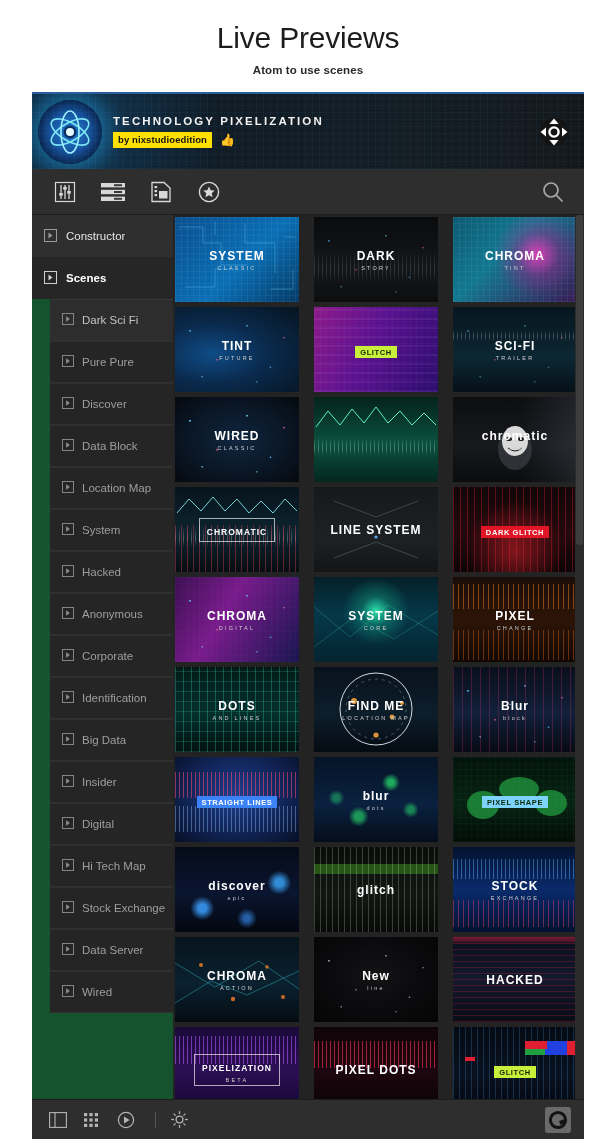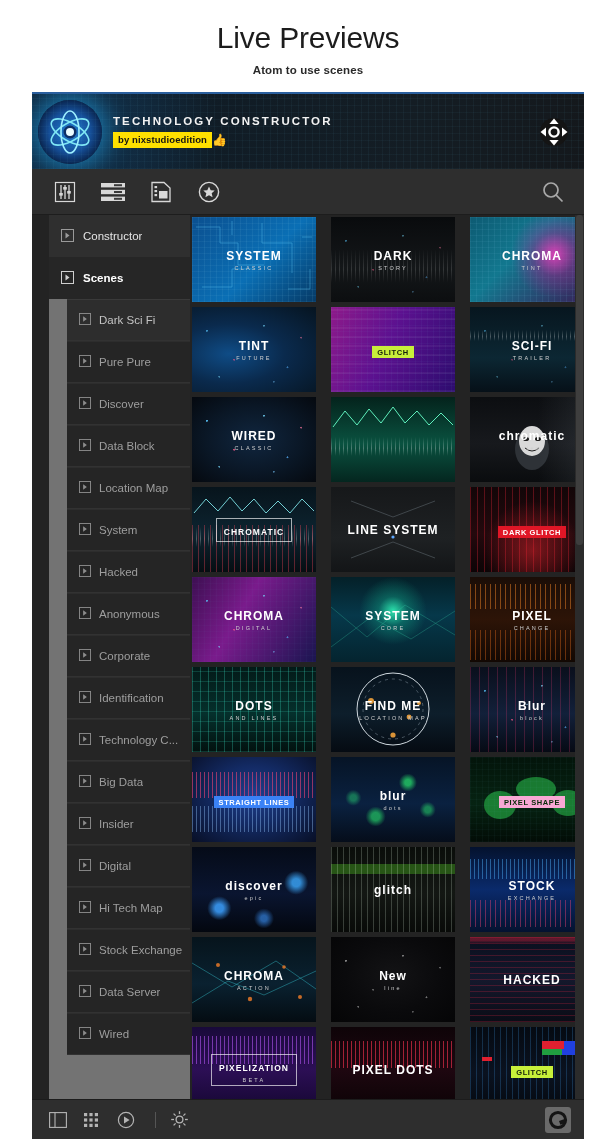--- a/index.html
+++ b/index.html
@@ -67,21 +67,21 @@
     position:absolute; width:64px; height:64px; border-radius:50%;
     background:radial-gradient(circle, #1d7fd4 0%, #16509a 45%, #0a2752 70%, rgba(6,20,40,0) 100%);
     box-shadow:0 0 22px 7px rgba(30,160,230,0.55);
   }
   .atom-svg { position:relative; z-index:2; }
   .banner-text { position:relative; z-index:3; margin-left:6px; }
   .banner-title {
     font-size:11.5px; font-weight:bold; color:#f2f2f2;
     letter-spacing:2.1px;
   }
-  .banner-meta { display:flex; align-items:center; gap:0; margin-top:5px; }
+  .banner-meta { display:flex; align-items:center; gap:8px; margin-top:5px; }
   .author-badge {
     background:#ffe000; color:#131313; font-size:9.5px; font-weight:bold;
     padding:2px 5px 3px; letter-spacing:0.1px;
   }
   .thumbup-icon { font-size:12px; color:#d9d9d9; line-height:1; }
   .compass-btn {
     position:absolute; right:15px; top:50%; transform:translateY(-50%);
     z-index:4; width:30px; height:30px;
   }
 
@@ -95,22 +95,22 @@
     width:34px; height:30px; margin-right:14px;
     display:flex; align-items:center; justify-content:center;
   }
   .search-btn { margin-left:auto; margin-right:0; width:30px; }
 
   
   .app-body { flex:1 1 auto; display:flex; min-height:0; position:relative; }
 
   
   .sidebar {
-    width:141px; flex:0 0 141px; background:#737373;
-    overflow:hidden; position:relative;margin-left:17px;
+    width:141px; flex:0 0 141px; background:#14532d;
+    overflow:hidden; position:relative;
   }
   .side-row {
     display:flex; align-items:center; gap:9px;
     height:42px; padding-left:12px;
     font-size:11.5px; color:#c9c9c9;
     border-bottom:1px solid #333333;
   }
   .side-row.root { background:#2f2f2f; color:#e4e4e4; border-bottom:none; }
   .side-row.scenes { background:#262626; color:#ffffff; font-weight:bold; border-bottom:none; }
   .sub-list { margin-left:18px; border-left:none; }
@@ -209,21 +209,21 @@
       <div class="atom-glow"></div>
       <svg class="atom-svg" width="50" height="50" viewBox="0 0 50 50">
         <ellipse cx="25" cy="25" rx="21" ry="9" fill="none" stroke="#7fe6f5" stroke-width="1.6" transform="rotate(30 25 25)"></ellipse>
         <ellipse cx="25" cy="25" rx="21" ry="9" fill="none" stroke="#7fe6f5" stroke-width="1.6" transform="rotate(-30 25 25)"></ellipse>
         <ellipse cx="25" cy="25" rx="21" ry="9" fill="none" stroke="#9ff0ff" stroke-width="1.6" transform="rotate(90 25 25)"></ellipse>
         <circle cx="25" cy="25" r="6.5" fill="#0d2f66"></circle>
         <circle cx="25" cy="25" r="4" fill="#eafcff"></circle>
       </svg>
     </div>
     <div class="banner-text">
-      <div class="banner-title">TECHNOLOGY CONSTRUCTOR</div>
+      <div class="banner-title">TECHNOLOGY PIXELIZATION</div>
       <div class="banner-meta">
         <span class="author-badge">by nixstudioedition</span>
         <span class="thumbup-icon">👍</span>
       </div>
     </div>
     <div class="compass-btn">
       <svg width="30" height="30" viewBox="0 0 30 30">
         <circle cx="15" cy="15" r="14" fill="#141414"></circle>
         <circle cx="15" cy="15" r="4.6" fill="none" stroke="#fff" stroke-width="2.4"></circle>
         <path d="M15 1.5 L19.6 7 L10.4 7 Z" fill="#fff"></path>
@@ -365,27 +365,20 @@
                 <path d="M4.5 3.5 L8.5 6.5 L4.5 9.5 Z" fill="#8d8d8d"></path>
               </svg></span>
             <span class="side-label">Corporate</span>
           </div>
           <div class="side-row">
             <span class="file-icon"><svg width="12" height="12" viewBox="0 0 13 13">
                 <rect x="0.5" y="0.5" width="12" height="12" fill="none" stroke="#8d8d8d"></rect>
                 <path d="M4.5 3.5 L8.5 6.5 L4.5 9.5 Z" fill="#8d8d8d"></path>
               </svg></span>
             <span class="side-label">Identification</span>
-          </div>
-          <div class="side-row">
-            <span class="file-icon"><svg width="12" height="12" viewBox="0 0 13 13">
-                <rect x="0.5" y="0.5" width="12" height="12" fill="none" stroke="#8d8d8d"></rect>
-                <path d="M4.5 3.5 L8.5 6.5 L4.5 9.5 Z" fill="#8d8d8d"></path>
-              </svg></span>
-            <span class="side-label">Technology C...</span>
           </div>
           <div class="side-row">
             <span class="file-icon"><svg width="12" height="12" viewBox="0 0 13 13">
                 <rect x="0.5" y="0.5" width="12" height="12" fill="none" stroke="#8d8d8d"></rect>
                 <path d="M4.5 3.5 L8.5 6.5 L4.5 9.5 Z" fill="#8d8d8d"></path>
               </svg></span>
             <span class="side-label">Big Data</span>
           </div>
           <div class="side-row">
             <span class="file-icon"><svg width="12" height="12" viewBox="0 0 13 13">
@@ -633,21 +626,21 @@
           <div class="thumb">
             <div class="bg" style="background:linear-gradient(180deg,#03140a,#062312 55%,#020c06)"></div>
       <svg class="bg" viewBox="0 0 124 85" opacity="0.85">
               <g fill="rgba(50,230,90,0.55)">
                 <ellipse cx="30" cy="48" rx="16" ry="14"></ellipse>
                 <ellipse cx="66" cy="32" rx="20" ry="12"></ellipse>
                 <ellipse cx="98" cy="46" rx="16" ry="13"></ellipse>
               </g>
             </svg>
       <div class="bg grid-lines" style="opacity:0.4"></div>
-            <div class="thumb-label"><span class="badge-label" style="background:#f9a8d4;color:#062a06">PIXEL SHAPE</span></div>
+            <div class="thumb-label"><span class="badge-label" style="background:#7dd3fc;color:#062a06">PIXEL SHAPE</span></div>
           </div>
           <div class="thumb">
             <div class="bg" style="background:linear-gradient(180deg,#050b18,#0a1530 55%,#03070f)"></div>
       <div class="bg" style="background:radial-gradient(circle at 22% 72%, rgba(60,160,255,0.85) 4px, transparent 12px),radial-gradient(circle at 84% 42%, rgba(60,170,255,0.8) 4px, transparent 12px),radial-gradient(circle at 58% 84%, rgba(60,150,255,0.6) 3px, transparent 10px)"></div>
             <div class="thumb-label">
               <div class="tl-main">discover</div>
               <div class="tl-sub">epic</div>
             </div>
           </div>
           <div class="thumb">

